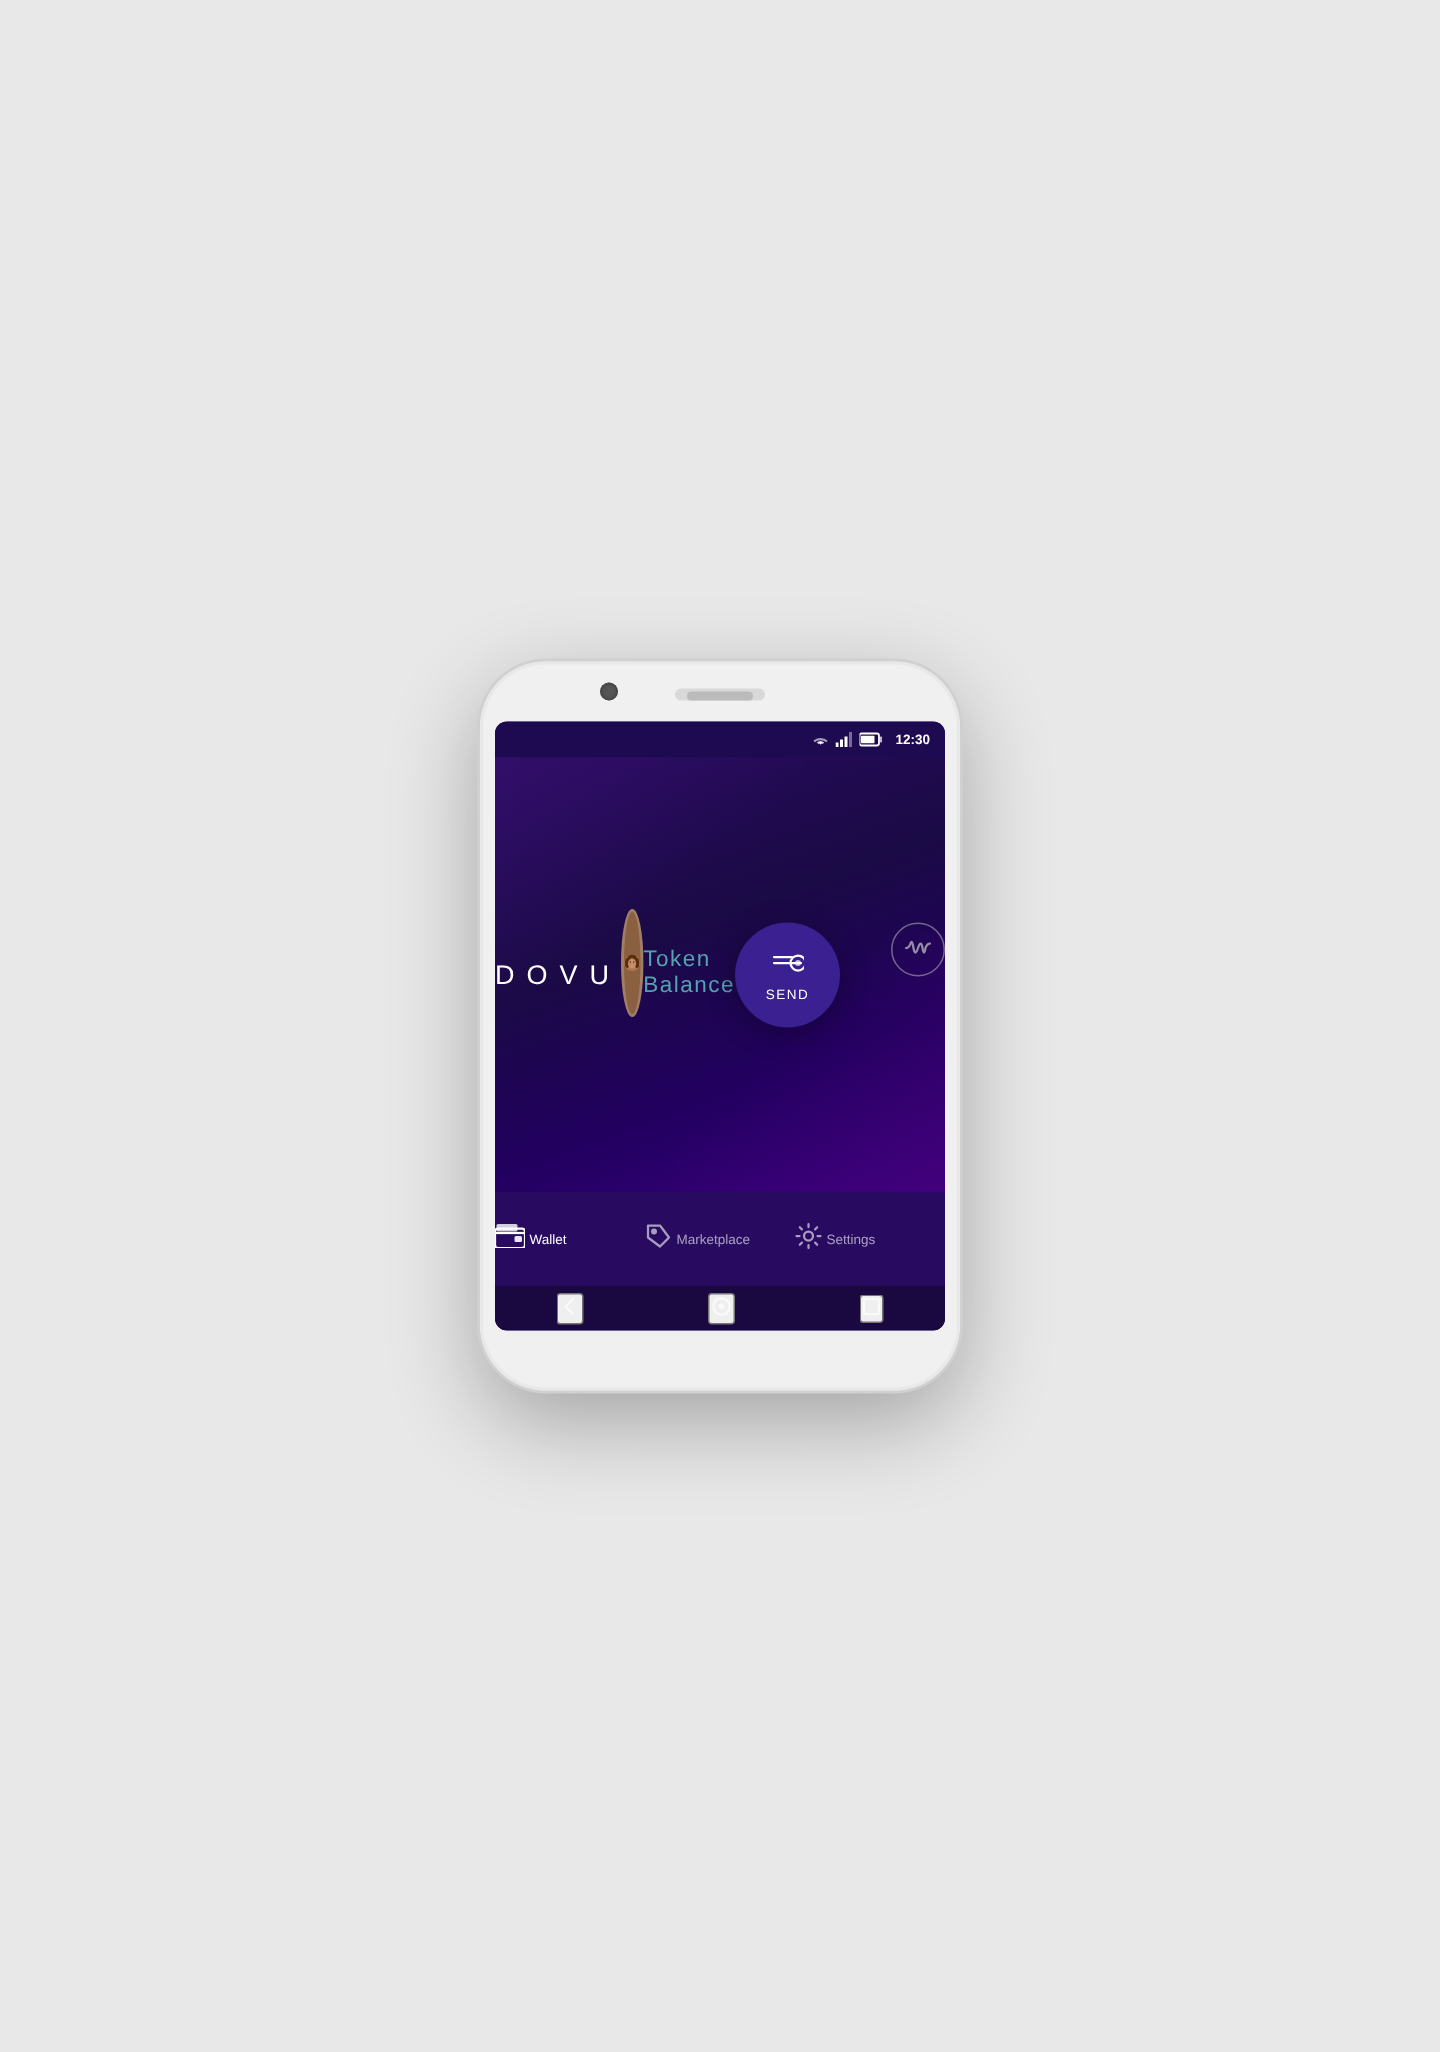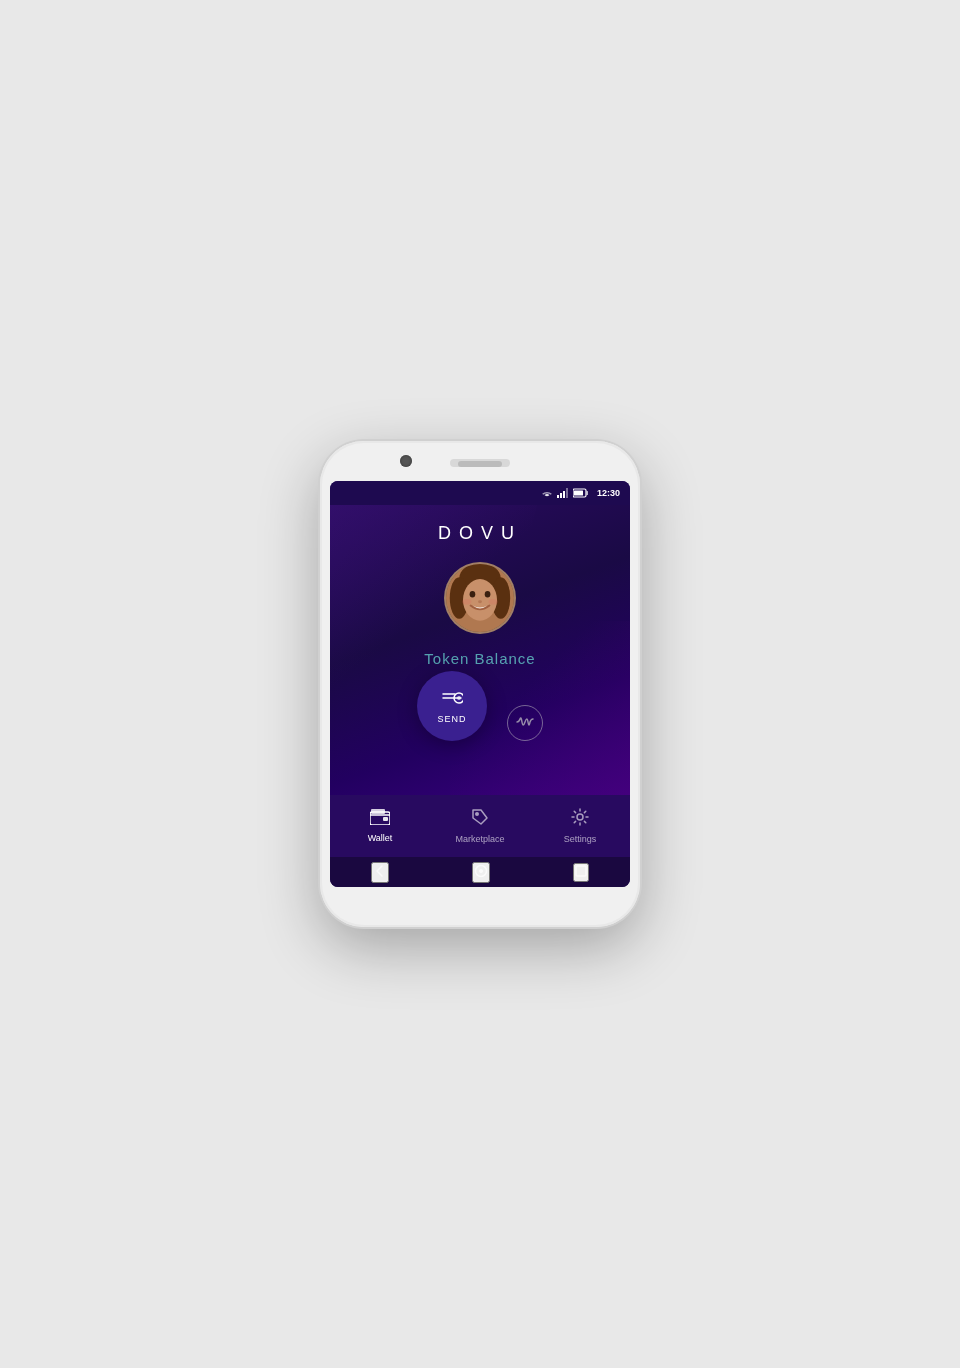--- a/index.html
+++ b/index.html
@@ -110,21 +110,20 @@
       color: white;
       font-size: 9px;
       font-weight: 600;
       margin-left: 4px;
     }
 
     
     .main-content {
       flex: 1;
       display: flex;
-      flex-direction: column;
       align-items: center;
       position: relative;
       overflow: hidden;
       background: linear-gradient(160deg, #2a0a60 0%, #1a0a45 40%, #220060 70%, #3a0080 100%);
     }
 
     
     .main-content::before {
       content: '';
       position: absolute;
@@ -191,22 +190,22 @@
       font-size: 46px;
       font-weight: 300;
       letter-spacing: 2px;
       z-index: 2;
       margin-bottom: 30px;
     }
 
     
     .send-area {
       display: flex;
-      align-items: flex-end;
-      gap: 20px;
+      align-items: flex-start;
+      gap: 34px;
       z-index: 2;
     }
 
     .send-button {
       width: 70px;
       height: 70px;
       background: #3a2090;
       border-radius: 50%;
       display: flex;
       flex-direction: column;
@@ -254,21 +253,20 @@
       background: #280a60;
       display: flex;
       align-items: center;
       justify-content: space-around;
       flex-shrink: 0;
       z-index: 10;
     }
 
     .nav-item {
       display: flex;
-      flex-direction: column;
       align-items: center;
       gap: 3px;
       cursor: pointer;
       flex: 1;
       padding: 8px 0;
     }
 
     .nav-icon {
       font-size: 18px;
       color: rgba(255,255,255,0.6);

